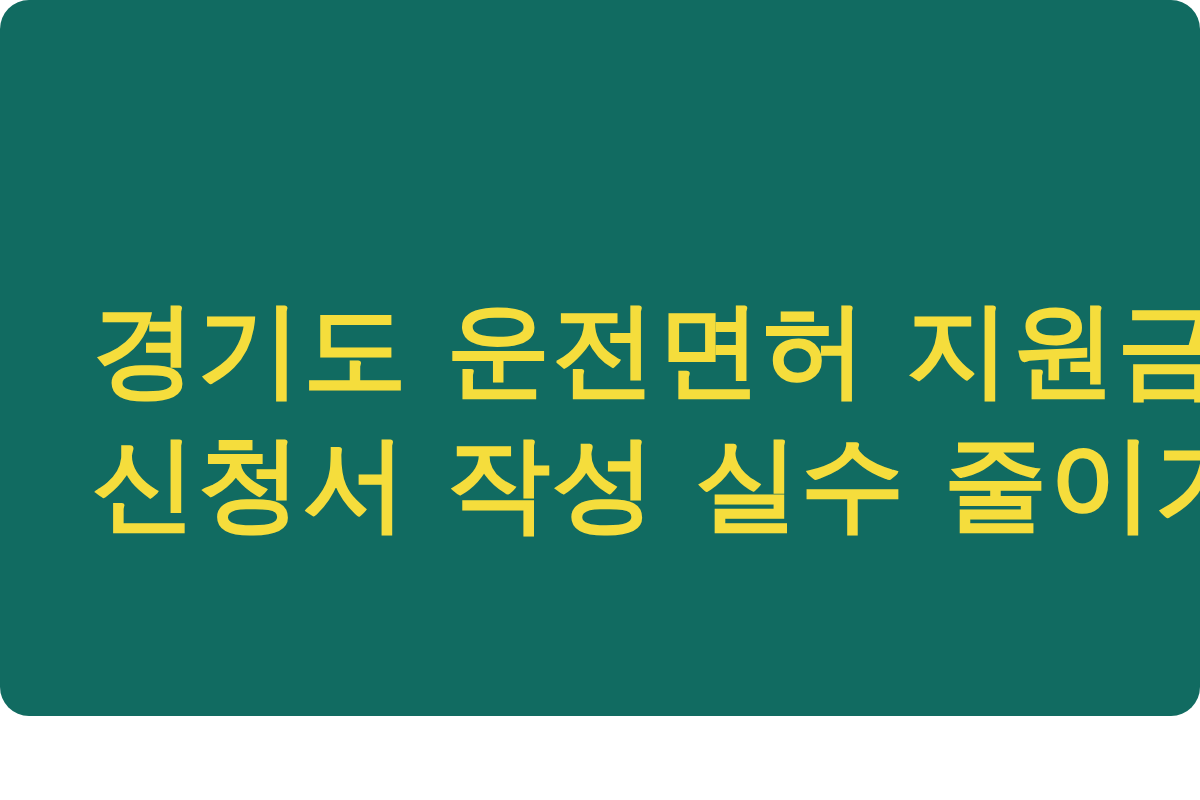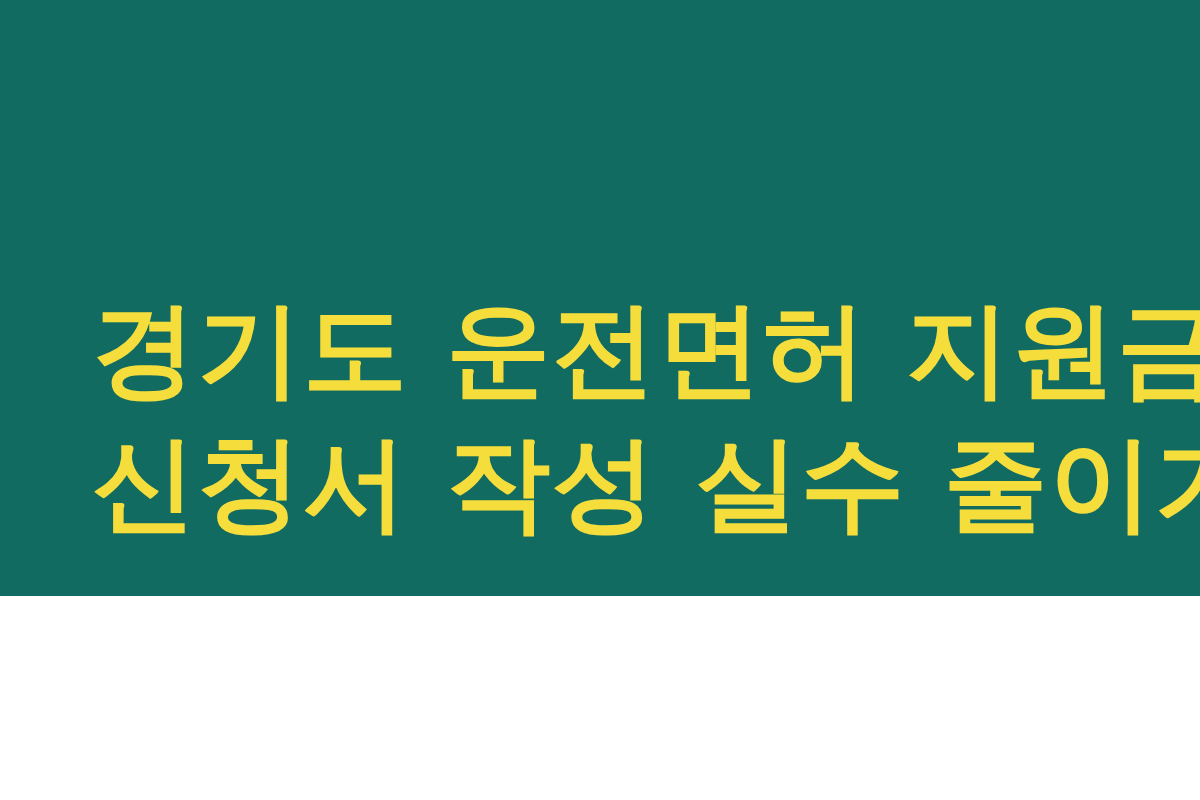--- a/index.html
+++ b/index.html
@@ -11,28 +11,29 @@
   body {
     width: 1200px;
     height: 800px;
     overflow: hidden;
     font-family: "DejaVu Sans", "Liberation Sans", sans-serif;
   }
 
   #banner {
     position: relative;
     width: 1200px;
-    height: 596px;
+    height: 716px;
     box-sizing: border-box;
     display: flex;
     flex-direction: column;
     align-items: flex-start;
     justify-content: center;
     background: #116B61;
     overflow: hidden;
+    border-radius: 29px;
   }
 
   .headline-block {
     position: absolute;
     left: 92px;
     top: 282px;
     width: 1030px;
     display: flex;
     flex-direction: column;
     align-items: flex-start;

